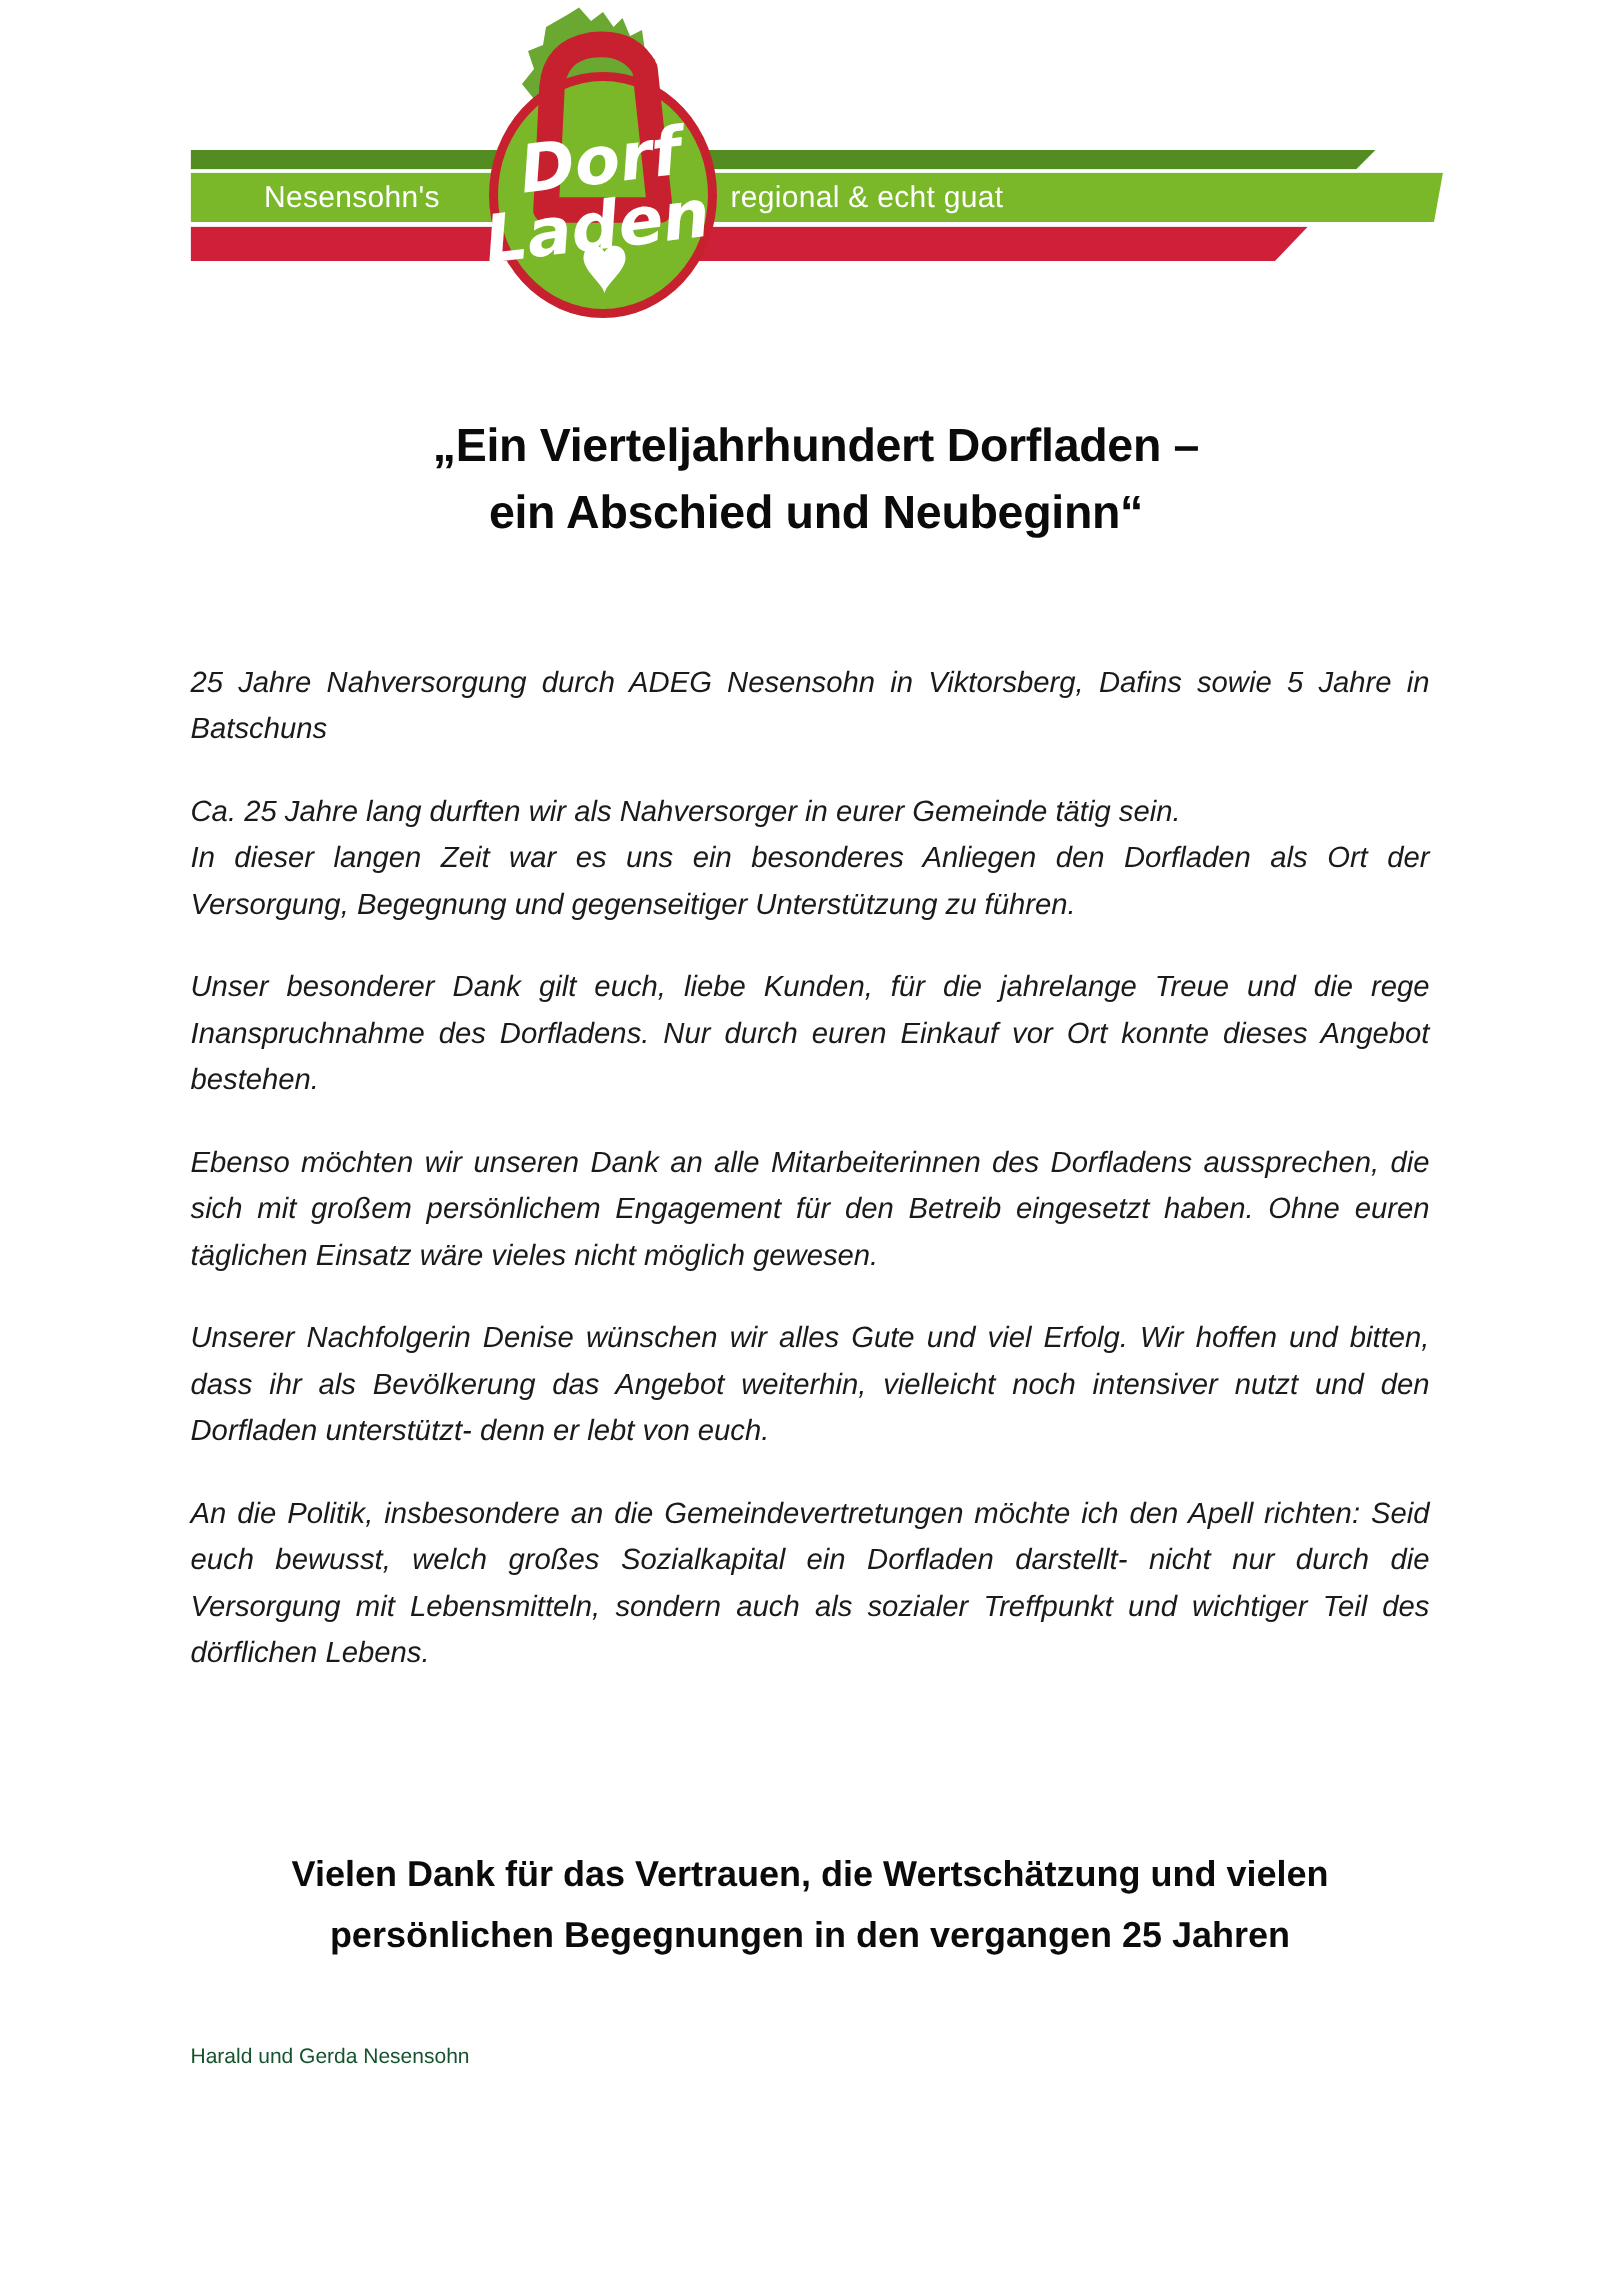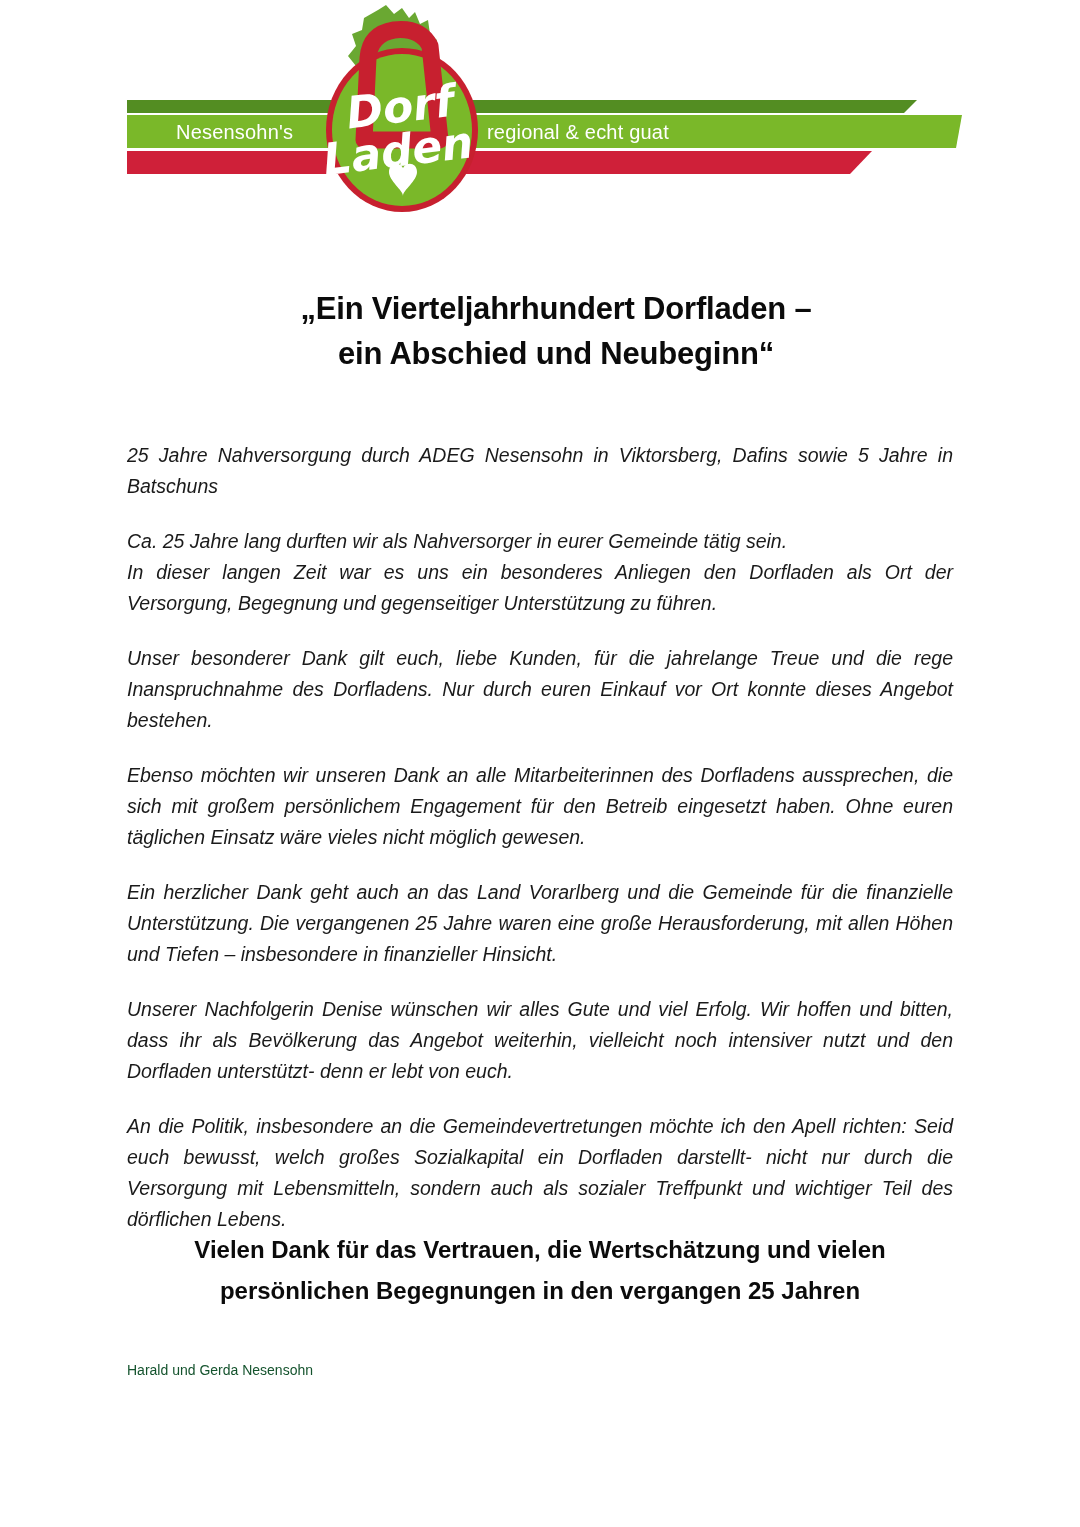--- a/index.html
+++ b/index.html
@@ -88,21 +88,21 @@
 
   
   .doc {
     position: absolute;
     left: 127px;
     top: 0;
     width: 826px;
   }
 
   .doc-title {
-    margin: 16px;
+    margin: 4px;
     padding: 0;
     position: absolute;
     top: 270px;
     left: 0;
     width: 826px;
     text-align: center;
     font-size: 31px;
     font-weight: bold;
     line-height: 45px;
     letter-spacing: -0.2px;
@@ -192,21 +192,20 @@
   <h1 class="doc-title">
     <span>„Ein Vierteljahrhundert Dorfladen –</span>
     <span class="line2">ein Abschied und Neubeginn“</span>
   </h1>
 
   <div class="body-block">
     <p class="para">25 Jahre Nahversorgung durch ADEG Nesensohn in Viktorsberg, Dafins sowie 5 Jahre in Batschuns</p>
     <p class="para">Ca. 25 Jahre lang durften wir als Nahversorger in eurer Gemeinde tätig sein.<br>In dieser langen Zeit war es uns ein besonderes Anliegen den Dorfladen als Ort der Versorgung, Begegnung und gegenseitiger Unterstützung zu führen.</p>
     <p class="para">Unser besonderer Dank gilt euch, liebe Kunden, für die jahrelange Treue und die rege Inanspruchnahme des Dorfladens. Nur durch euren Einkauf vor Ort konnte dieses Angebot bestehen.</p>
     <p class="para">Ebenso möchten wir unseren Dank an alle Mitarbeiterinnen des Dorfladens aussprechen, die sich mit großem persönlichem Engagement für den Betreib eingesetzt haben. Ohne euren täglichen Einsatz wäre vieles nicht möglich gewesen.</p>
-    <p class="para">Ein herzlicher Dank geht auch an das Land Vorarlberg und die Gemeinde für die finanzielle Unterstützung. Die vergangenen 25 Jahre waren eine große Herausforderung, mit allen Höhen und Tiefen – insbesondere in finanzieller Hinsicht.</p>
     <p class="para">Unserer Nachfolgerin Denise wünschen wir alles Gute und viel Erfolg. Wir hoffen und bitten, dass ihr als Bevölkerung das Angebot weiterhin, vielleicht noch intensiver nutzt und den Dorfladen unterstützt- denn er lebt von euch.</p>
     <p class="para">An die Politik, insbesondere an die Gemeindevertretungen möchte ich den Apell richten: Seid euch bewusst, welch großes Sozialkapital ein Dorfladen darstellt- nicht nur durch die Versorgung mit Lebensmitteln, sondern auch als sozialer Treffpunkt und wichtiger Teil des dörflichen Lebens.</p>
   </div>
 
   <div class="closing">
     <span>Vielen Dank für das Vertrauen, die Wertschätzung und vielen</span>
     <span class="line2">persönlichen Begegnungen in den vergangen 25 Jahren</span>
   </div>
 
   <div class="signature">Harald und Gerda Nesensohn</div>

